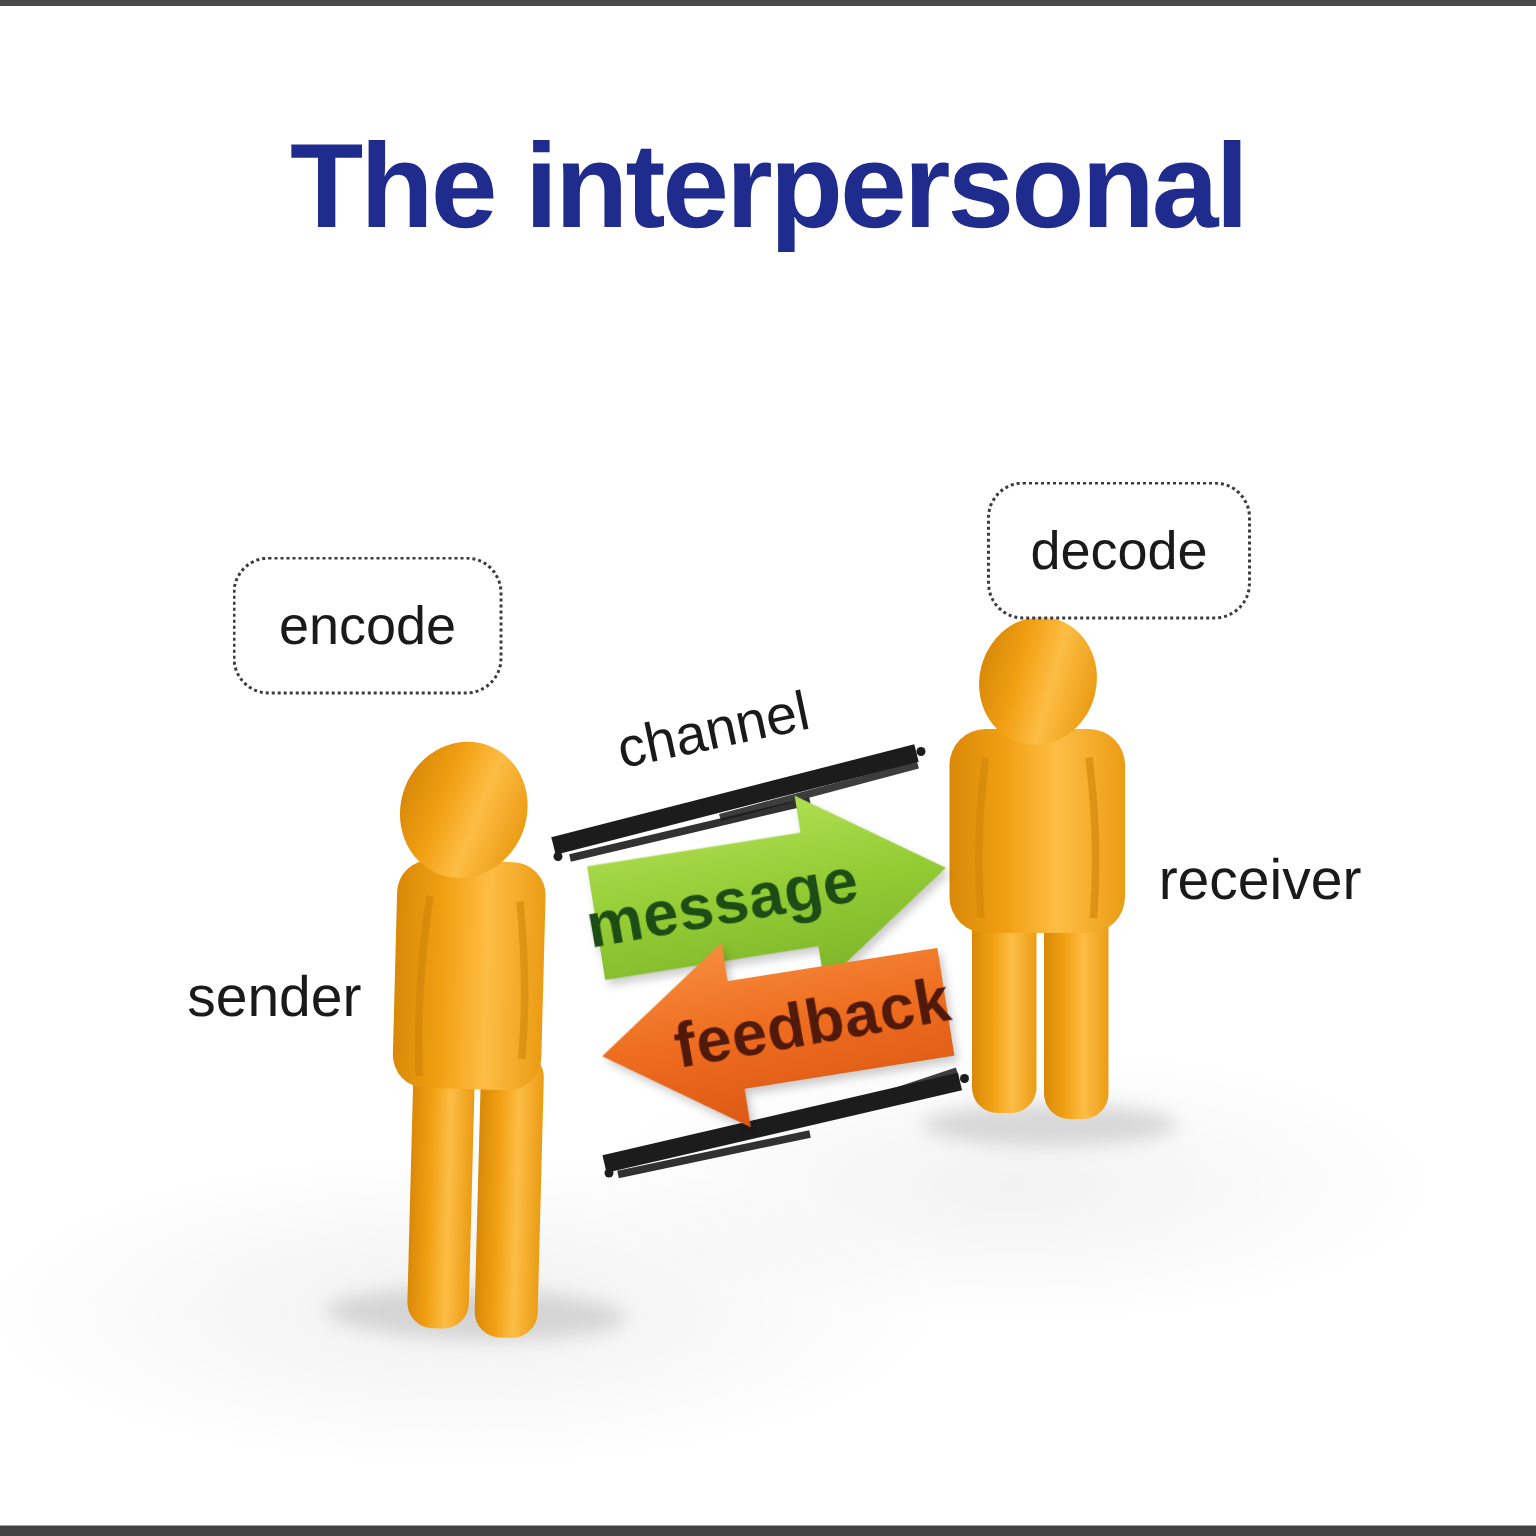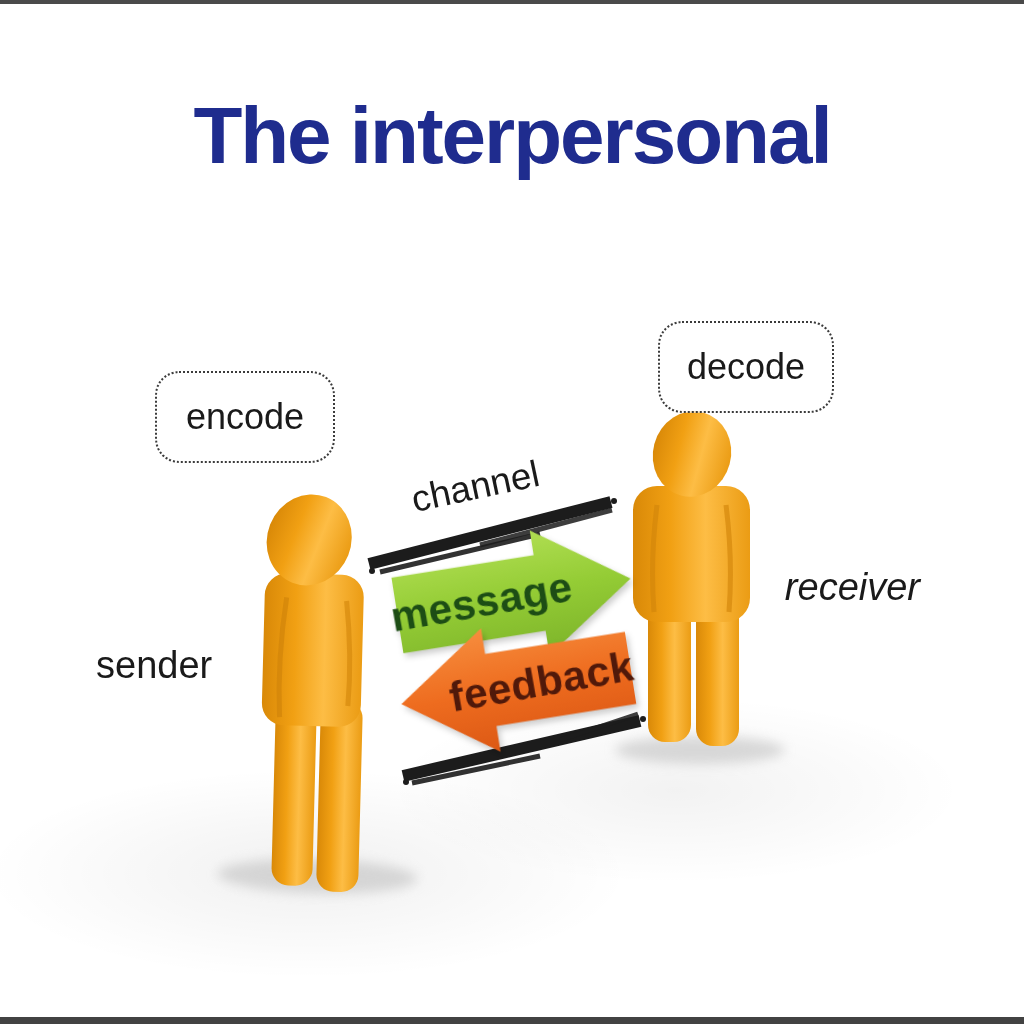--- a/index.html
+++ b/index.html
@@ -48,22 +48,22 @@
   .plain-label {
     position: absolute; color: #1a1a1a; font-size: 38px;
     z-index: 5; white-space: nowrap;
   }
   .channel-label {
     left: 398px; top: 466px; width: 155px; text-align: center;
     font-size: 37px;
     transform: rotate(-12deg);
     z-index: 4;
   }
-  .sender-label { left: 96px; top: 644px; width: 145px; text-align: left; }
-  .receiver-label { left: 760px; top: 566px; width: 160px; text-align: right; font-style: italic; }
+  .sender-label { left: 96px; top: 644px; width: 145px; text-align: right; }
+  .receiver-label { left: 760px; top: 566px; width: 160px; text-align: center; }
 
   .figures-svg {
     position: absolute; left: 0; top: 0; z-index: 2;
   }
 
   .arrow {
     position: absolute;
     z-index: 3;
     filter: drop-shadow(2px 4px 3px rgba(0,0,0,0.20));
   }
@@ -167,20 +167,20 @@
     <span>encode</span>
   </div>
   <div class="dotted-box decode-box">
     <span>decode</span>
   </div>
 
   <div class="plain-label channel-label">channel</div>
   <div class="plain-label sender-label">sender</div>
   <div class="plain-label receiver-label">receiver</div>
 
-  <h1 class="title" style="margin:16px;">
+  <h1 class="title" style="margin:4px;">
     <span class="line">The interpersonal</span>
   </h1>
 
   <div class="edge-strip top"></div>
   <div class="edge-strip bottom"></div>
 
 </div>
 
 </body></html>

